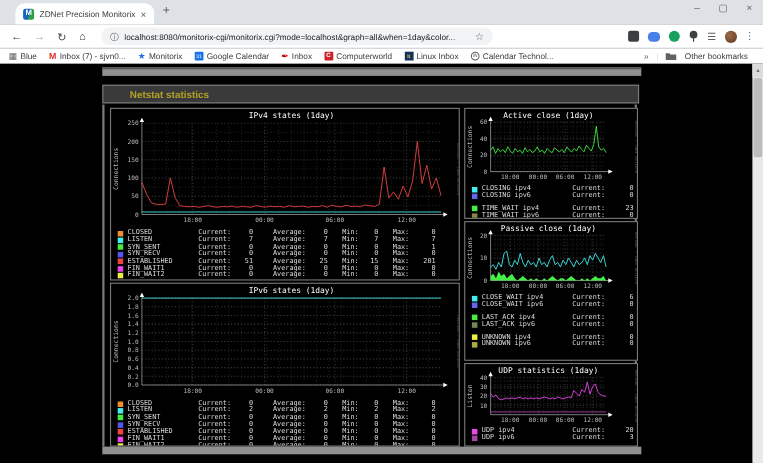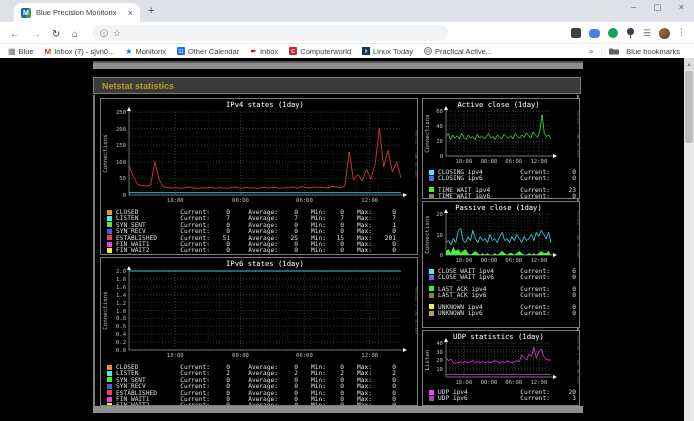--- a/index.html
+++ b/index.html
@@ -38,21 +38,21 @@
   .bm-cw{width:8px;height:8px;background:#cc2229;border-radius:1px;color:#fff;font-size:5.5px;font-weight:bold;display:flex;align-items:center;justify-content:center}
   .bm-lt{width:8px;height:8px;background:#16325c;color:#ffcf40;font-size:4.5px;font-weight:bold;display:flex;align-items:center;justify-content:center}
   .bm-wp{width:8px;height:8px;border:1px solid #5f6368;border-radius:50%;color:#5f6368;font-size:5px;display:flex;align-items:center;justify-content:center;box-sizing:border-box}
   .bm-right{margin-left:auto;display:flex;align-items:center;gap:7px;margin-right:14px}
   .bm-sep{color:#dadce0}
   .bm-folder{fill:#5f6368}
   
   .page{position:absolute;top:58px;left:0;right:0;bottom:0;background:#000}
   .prevbar{position:absolute;left:93px;top:3px;width:490px;height:6px;background:#8f8f8f;border-top:2px solid #565656}
   .section-header{position:absolute;left:93px;top:19px;width:486px;height:15px;background:#3a3a3a;border:1px solid #7d7d7d;display:flex;align-items:center}
-  .section-title{color:#b3a226;font-weight:bold;font-size:9px;padding-left:8px}
+  .section-title{color:#b3a226;font-weight:bold;font-size:9px;padding-left:24px}
   .main-frame{position:absolute;left:93px;top:37px;width:486px;height:311px;border-left:2px solid #7d7d7d;border-right:2px solid #7d7d7d;box-sizing:border-box}
   .bottombar{position:absolute;left:93px;top:348px;width:490px;height:7px;background:#8f8f8f}
   .blk{position:absolute;background:#000;border:1px solid #7a7a7a;box-sizing:border-box;overflow:hidden}
   #blk-ipv4{left:100px;top:40px;width:318px;height:157px}
   #blk-ipv6{left:100px;top:199px;width:318px;height:149px}
   #blk-active{left:422px;top:40px;width:158px;height:101px}
   #blk-passive{left:422px;top:143px;width:158px;height:127px}
   #blk-udp{left:422px;top:272px;width:158px;height:76px}
   .blk svg{display:block}
   .legend{font-family:"DejaVu Sans Mono",monospace;font-size:6.2px;color:#ddd;padding:2px 0 0 6px;line-height:6.4px}
@@ -64,38 +64,39 @@
   .scrollbar{position:absolute;right:0;top:0;bottom:0;width:10px;background:#e9e9e9}
   .sb-up{height:12px;display:flex;align-items:center;justify-content:center;font-size:5px;color:#707070;background:#dcdcdc}
   .sb-thumb{position:absolute;left:1px;top:13px;width:8px;height:72px;background:#bdbdbd;border-radius:2px}
 </style>
 </head>
 <body>
 
 <div class="tabstrip">
   <div class="tab">
     <span class="favicon">M</span>
-    <span class="tab-title">Blue Precision Monitorix</span>
+    <span class="tab-title">ZDNet Precision Monitorix</span>
     <span class="tab-close">×</span>
   </div>
   <span class="newtab">+</span>
   <div class="winctl">
     <span>–</span>
     <span>▢</span>
     <span>×</span>
   </div>
 </div>
 
 <div class="toolbar">
   <span class="navic" style="left:10px">←</span>
   <span class="navic" style="left:31px;color:#9aa0a6">→</span>
   <span class="navic" style="left:52px">↻</span>
   <span class="navic" style="left:72px">⌂</span>
   <div class="omnibox">
     <span class="info-ic">ⓘ</span>
+    <span class="url">localhost:8080/monitorix-cgi/monitorix.cgi?mode=localhost&amp;graph=all&amp;when=1day&amp;color...</span>
     <span class="star">☆</span>
   </div>
   <div class="extrow">
     <span class="ext-sq"></span>
     <span class="ext-blue"></span>
     <span class="ext-green"></span>
     <span class="ext-pin"></span>
     <span class="ext-list">☰</span>
     <span class="avatar"></span>
   </div>
@@ -110,45 +111,45 @@
   <span class="bm">
     <span class="bm-m">M</span>
     <span>Inbox (7) - sjvn0...</span>
   </span>
   <span class="bm">
     <span class="bm-star">★</span>
     <span>Monitorix</span>
   </span>
   <span class="bm">
     <span class="bm-cal">31</span>
-    <span>Other Calendar</span>
+    <span>Google Calendar</span>
   </span>
   <span class="bm">
     <span class="bm-zd">✒</span>
     <span>Inbox</span>
   </span>
   <span class="bm">
     <span class="bm-cw">C</span>
     <span>Computerworld</span>
   </span>
   <span class="bm">
     <span class="bm-lt">lt</span>
-    <span>Linux Today</span>
+    <span>Linux Inbox</span>
   </span>
   <span class="bm">
     <span class="bm-wp">W</span>
-    <span>Practical Active...</span>
+    <span>Calendar Technol...</span>
   </span>
   <span class="bm-right">
     <span style="color:#5f6368">»</span>
     <span class="bm-sep">|</span>
     <svg width="10" height="8" viewBox="0 0 10 8">
         <path class="bm-folder" d="M0 1.5 L0 7.5 L10 7.5 L10 2.5 L4.5 2.5 L3.5 1.5 Z"></path>
       </svg>
-    <span>Blue bookmarks</span>
+    <span>Other bookmarks</span>
   </span>
 </div>
 
 <div class="page">
   <div class="prevbar"></div>
 
   <div class="section-header">
     <span class="section-title">Netstat statistics</span>
   </div>
 

